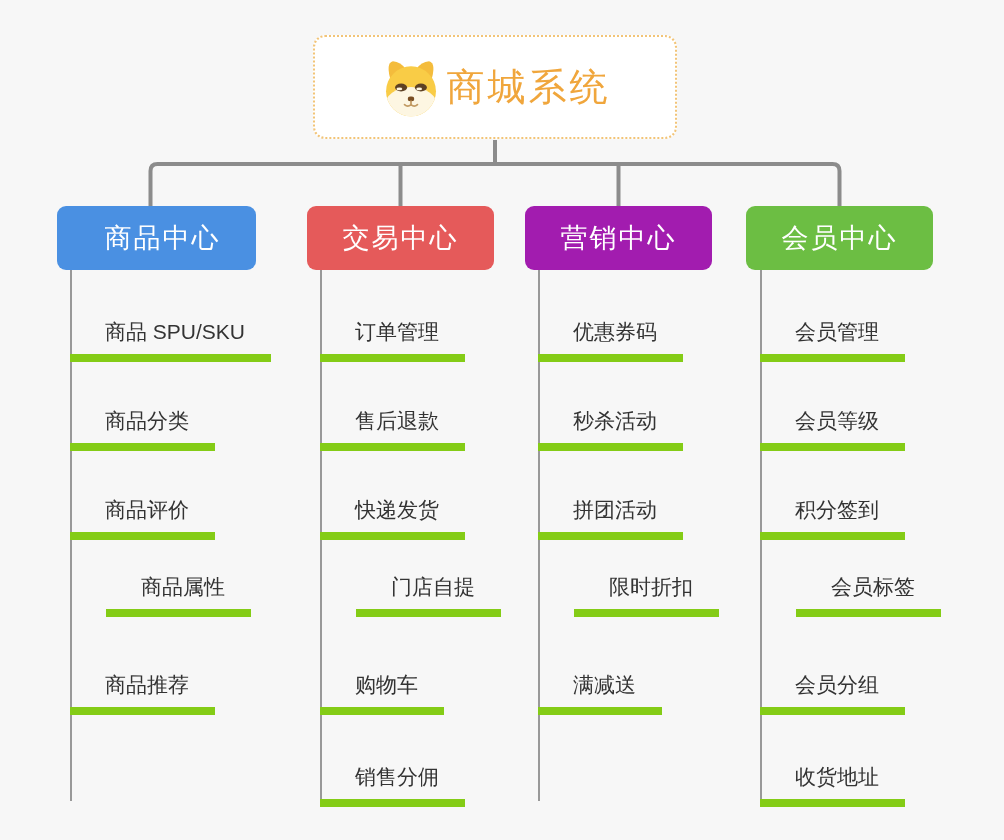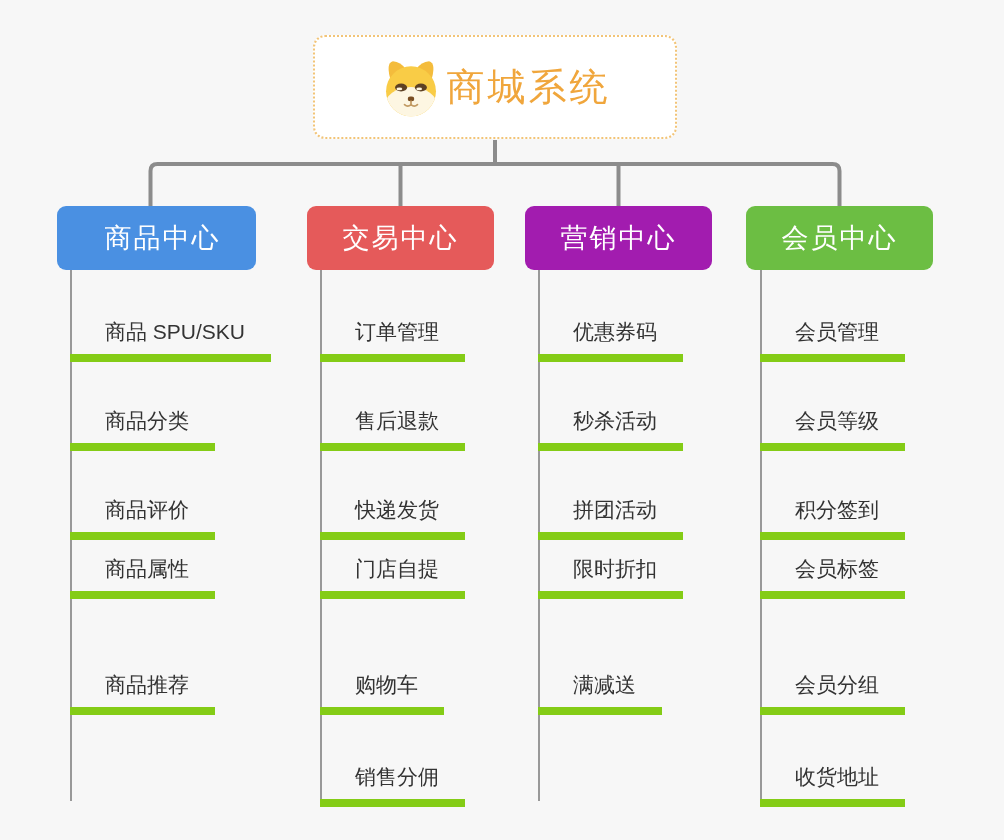--- a/index.html
+++ b/index.html
@@ -47,21 +47,21 @@
   }
   .leaf{
     position:absolute;left:0;
     font-size:21px;line-height:27px;color:#333333;
     padding:0 26px 9px 35px;border-bottom:8px solid #84cc16;
     white-space:nowrap;
   }
   .leaf:nth-of-type(2){top:318px;}
   .leaf:nth-of-type(3){top:407px;}
   .leaf:nth-of-type(4){top:496px;}
-  .leaf:nth-of-type(5){top:555px;}
+  .leaf:nth-of-type(5){top:573px;margin-left:36px;}
   .leaf:nth-of-type(6){top:652px;margin-top:19px;}
   .leaf:nth-of-type(7){top:763px;}
 </style>
 </head>
 <body>
 
 <div class="canvas">
 
   <svg class="connectors" viewBox="0 0 1004 840" xmlns="http://www.w3.org/2000/svg">
     <g stroke="#8C8C8C" stroke-width="4" fill="none">

